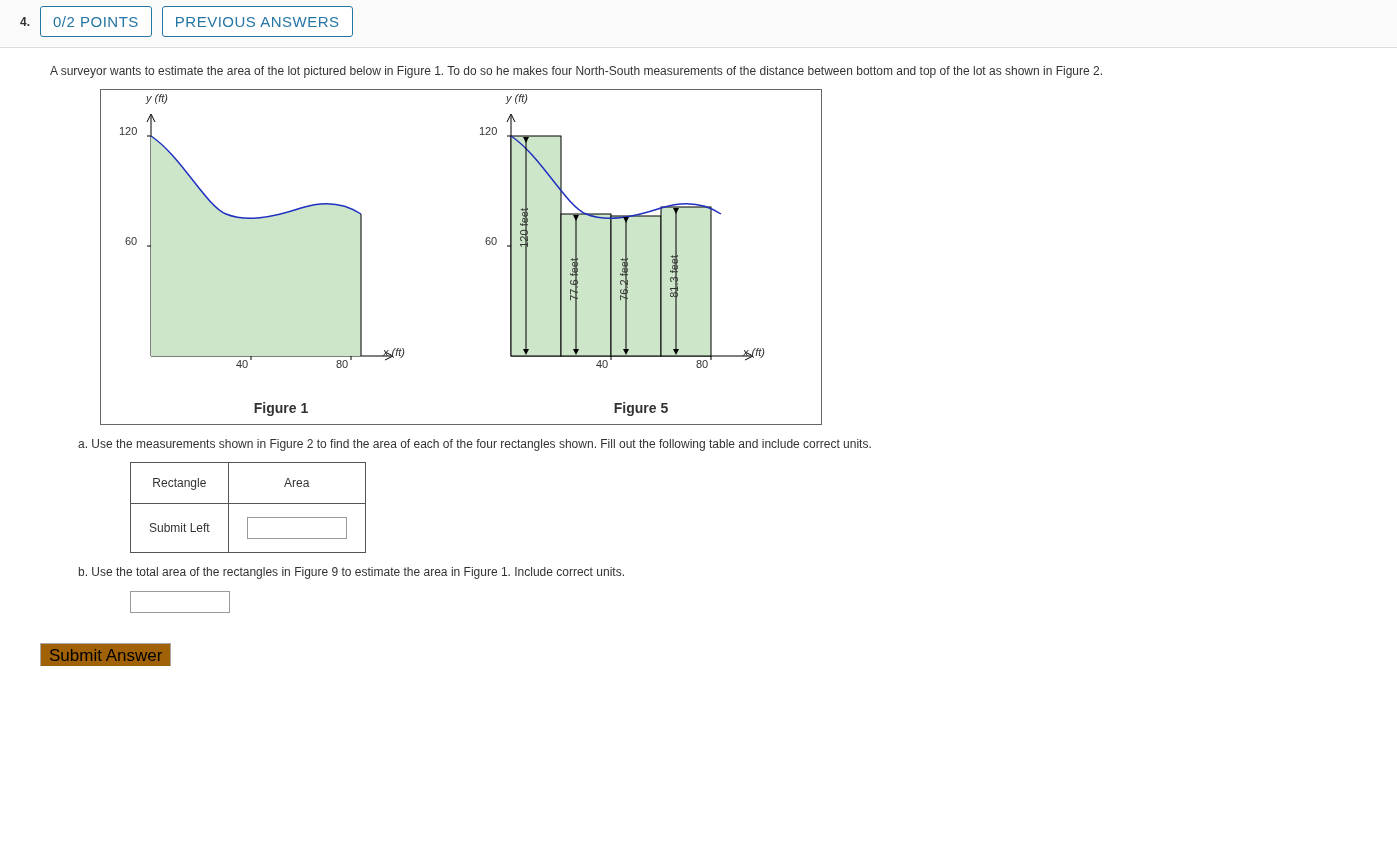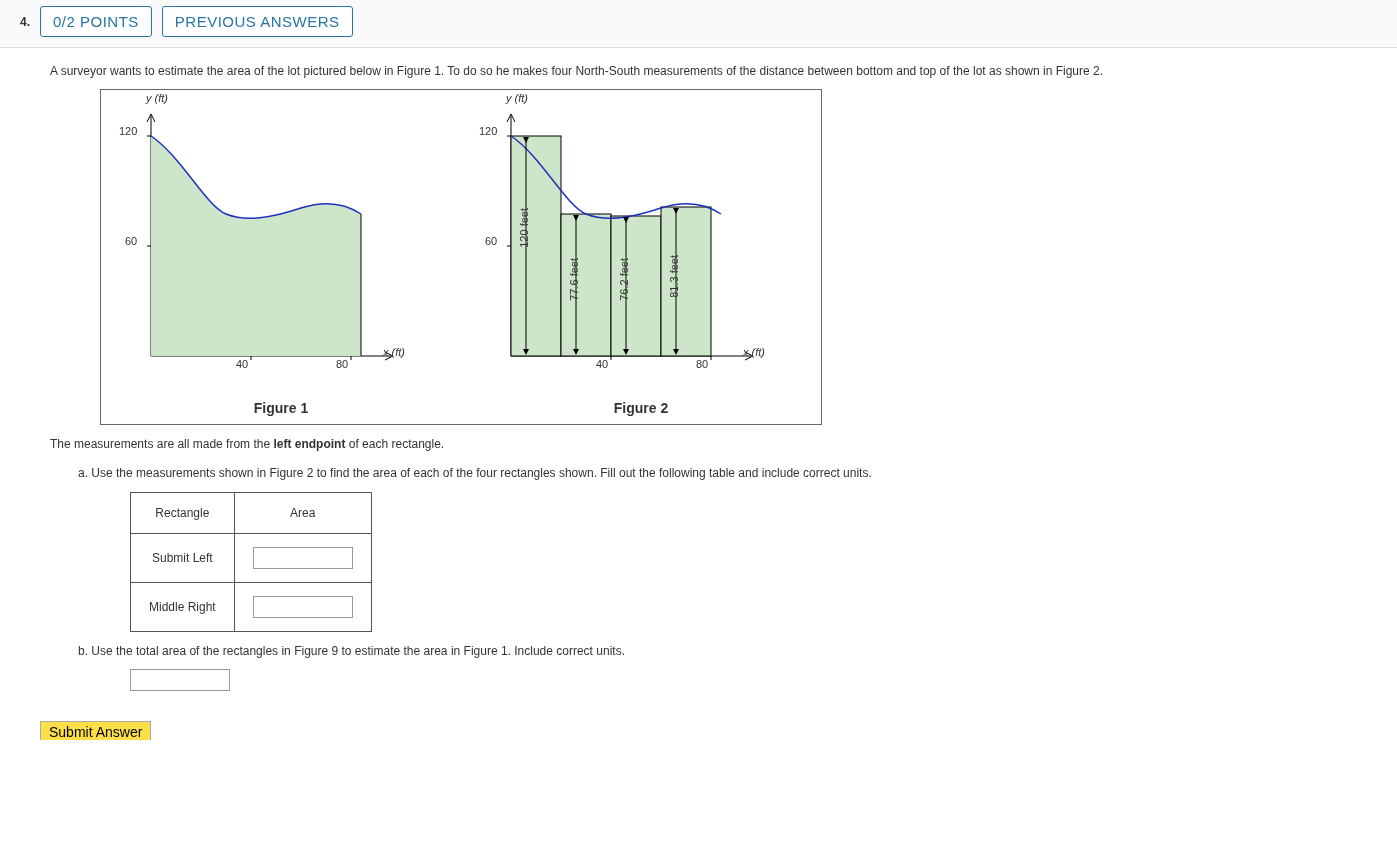--- a/index.html
+++ b/index.html
@@ -99,23 +99,23 @@
   input.focused { border-color: #3b82f6; outline: 1px solid #3b82f6; }
   .xmark {
     color: #d6001c;
     font-weight: bold;
     font-size: 14px;
     margin-left: 4px;
     vertical-align: middle;
   }
   .total-input-row { margin: 4px 0 20px 80px; }
   .submit-btn {
-    font-size: 14px;
+    font-size: 17px;
     padding: 2px 8px 0 8px;
-    background: #fde047;
+    background: #a16207;
     border: 1px solid #aaa;
     border-bottom: none;
     margin-left: 40px;
     cursor: pointer;
   }
 </style>
 </head>
 <body>
 
 
@@ -199,44 +199,37 @@
       <span class="vlabel" style="left:57px; top:118px;">120 feet</span>
       <span class="vlabel" style="left:107px; top:168px;">77.6 feet</span>
       <span class="vlabel" style="left:157px; top:168px;">76.2 feet</span>
       <span class="vlabel" style="left:207px; top:165px;">81.3 feet</span>
 
       <div style="position:absolute; left:18px; top:35px; font-size:11px;">120</div>
       <div style="position:absolute; left:24px; top:145px; font-size:11px;">60</div>
       <div style="position:absolute; left:135px; top:268px; font-size:11px;">40</div>
       <div style="position:absolute; left:235px; top:268px; font-size:11px;">80</div>
       <div style="position:absolute; left:282px; top:256px; font-style:italic; font-size:11px;">x (ft)</div>
-      <div class="figcaption" style="margin-top:24px;">Figure 2</div>
+      <div class="figcaption" style="margin-top:24px;">Figure 5</div>
     </div>
   </div>
 
-  <div class="note">
-    <span>The measurements are all made from the </span><b>left endpoint</b><span> of each rectangle.</span>
-  </div>
 
   <div class="subpart">a. Use the measurements shown in Figure 2 to find the area of each of the four rectangles shown. Fill out the following table and include correct units.</div>
 
   <table class="answer-table">
     <tbody>
         <tr>
       <th>Rectangle</th>
       <th>Area</th>
     </tr>
     <tr>
       <td>Submit Left</td>
       <td><input type="text" style=""></td>
     </tr>
-    <tr>
-      <td>Middle Right</td>
-      <td><input type="text" style=""></td>
-    </tr>
   </tbody>
     </table>
 
   <div class="subpart">b. Use the total area of the rectangles in Figure 9 to estimate the area in Figure 1. Include correct units.</div>
   <div class="total-input-row">
     <input type="text" style="">
   </div>
 
 </div>
 

